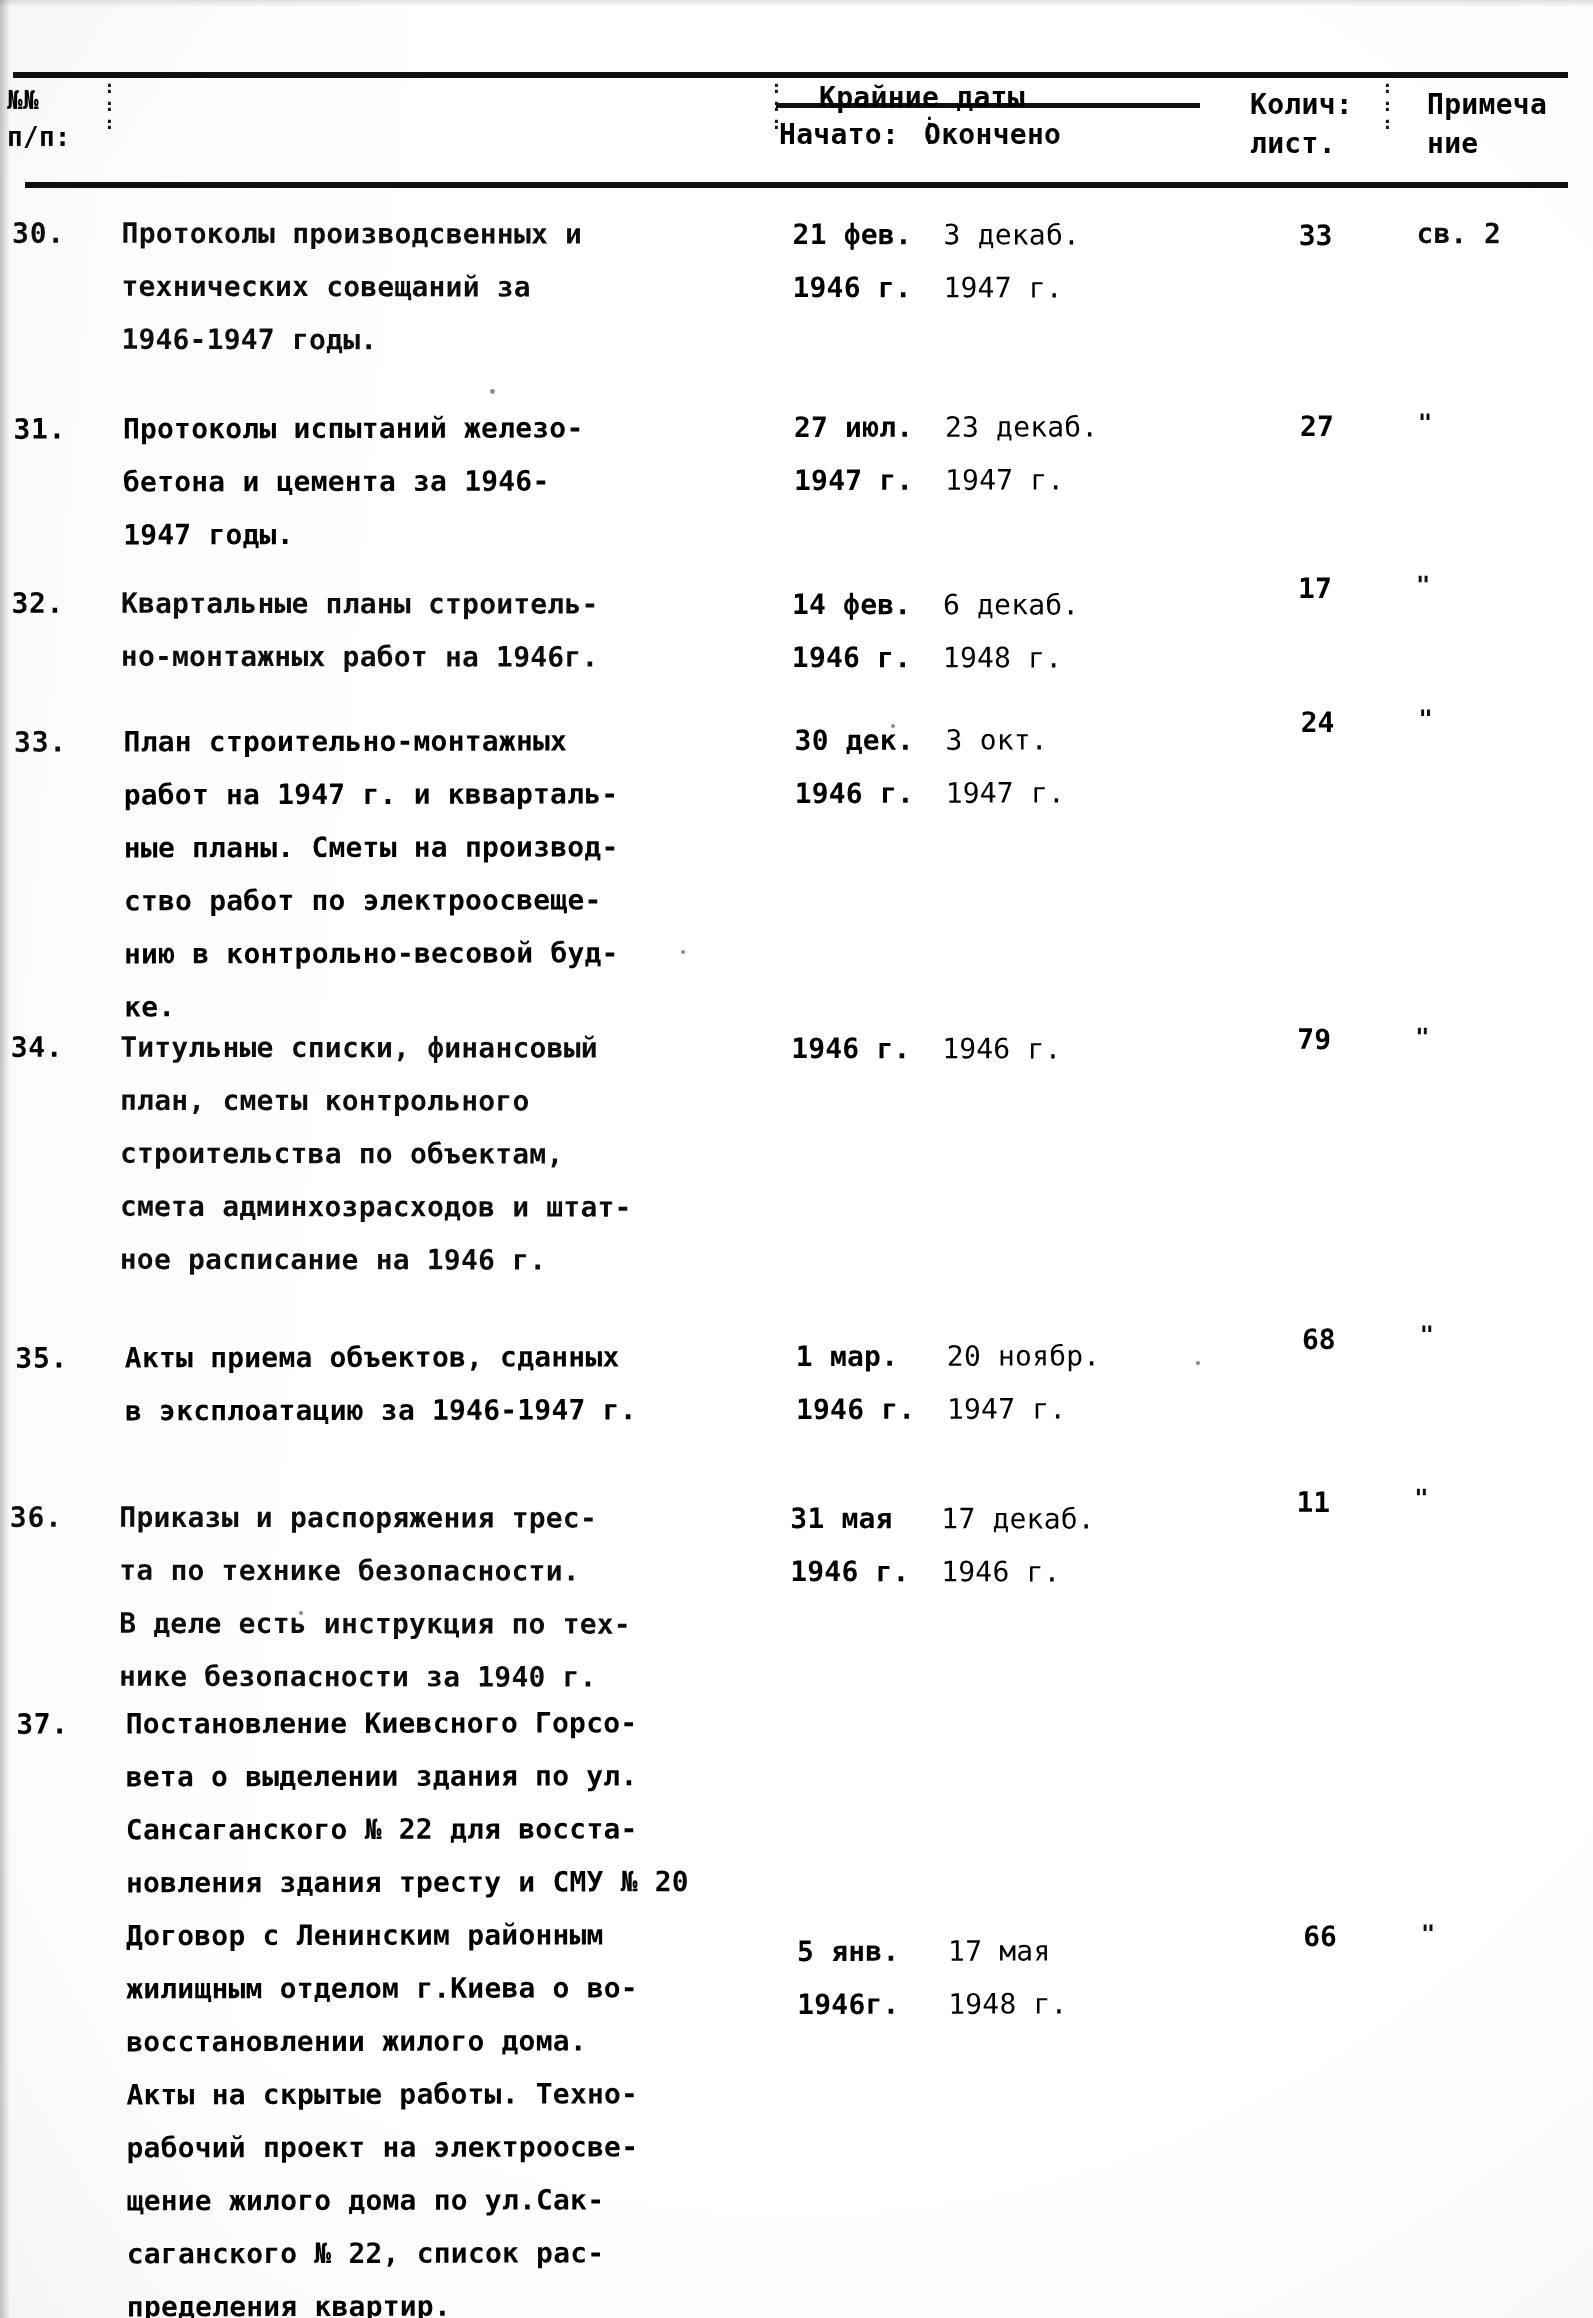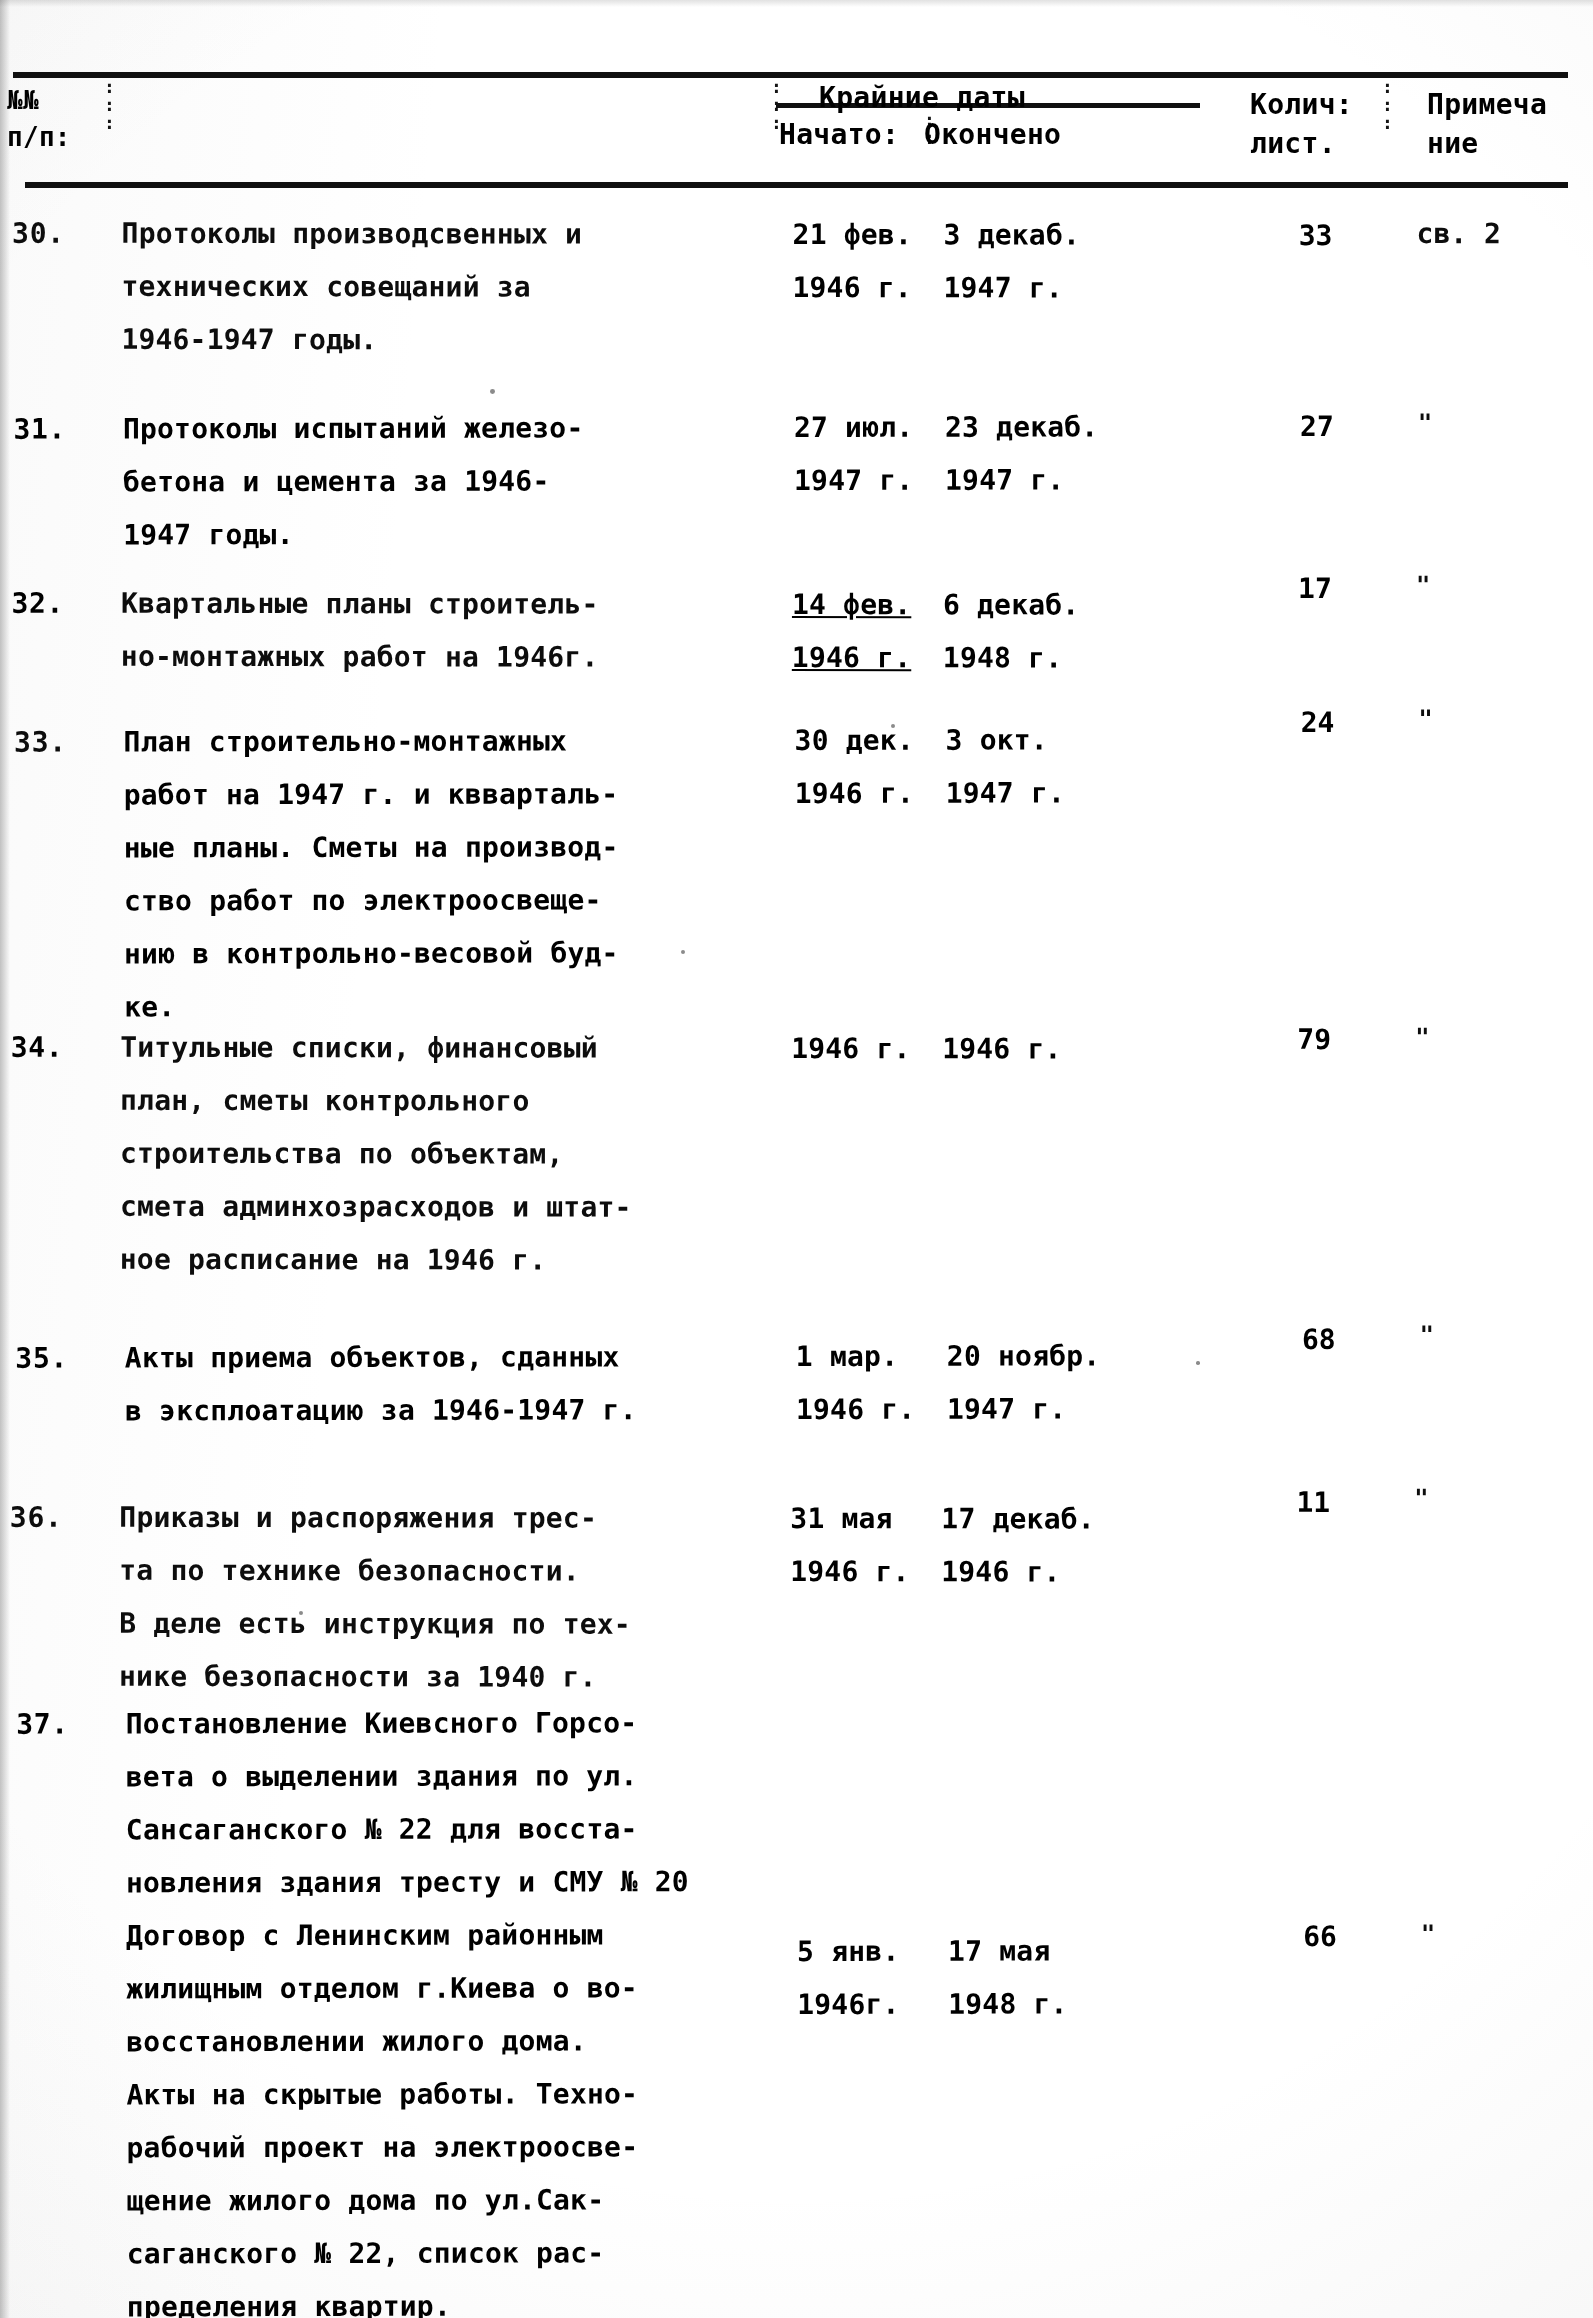--- a/index.html
+++ b/index.html
@@ -107,21 +107,21 @@
     line-height: 53px;
     font-weight: 700;
     letter-spacing: 0.2px;
   }
   .c-end {
     position: absolute;
     left: 944px;
     width: 229px;
     font-size: 28px;
     line-height: 53px;
-    font-weight: 700;
+    font-weight: 400;
     letter-spacing: 0.2px;
   }
   .c-begin .ln, .c-end .ln { display: block; white-space: pre; }
 
   .c-count {
     position: absolute;
     left: 1250px;
     width: 132px;
     text-align: center;
     font-size: 28px;
@@ -234,21 +234,21 @@
         </div>
         <div class="c-count ink-a" data-name="row-sheet-count" style="top: 401px;">27</div>
         <div class="c-note ink-b" data-name="row-note" style="top: 396px;"><span class="dittomark" data-name="ditto-mark">"</span></div>
       </div>
       <div class="row skew-2" data-name="table-row" style="top: 0px;">
         <div class="c-num ink-a" data-name="row-number" style="top: 578px;">32.</div>
         <div class="c-title ink-b" data-name="row-title" style="top: 578px;">
           <span class="ln" data-name="row-title-line">Квартальные планы строитель-</span>
           <span class="ln" data-name="row-title-line">но-монтажных работ на 1946г.</span>
         </div>
-        <div class="c-begin ink-a" data-name="row-date-begin" style="top: 578px; text-decoration: underline;">
+        <div class="c-begin ink-a" data-name="row-date-begin" style="top: 578px;">
           <span class="ln" data-name="row-date-begin-line">14 фев.</span>
           <span class="ln" data-name="row-date-begin-line">1946 г.</span>
         </div>
         <div class="c-end ink-a" data-name="row-date-end" style="top: 578px;">
           <span class="ln" data-name="row-date-end-line">6 декаб.</span>
           <span class="ln" data-name="row-date-end-line">1948 г.</span>
         </div>
         <div class="c-count ink-a" data-name="row-sheet-count" style="top: 561px;">17</div>
         <div class="c-note ink-b" data-name="row-note" style="top: 556px;"><span class="dittomark" data-name="ditto-mark">"</span></div>
       </div>

